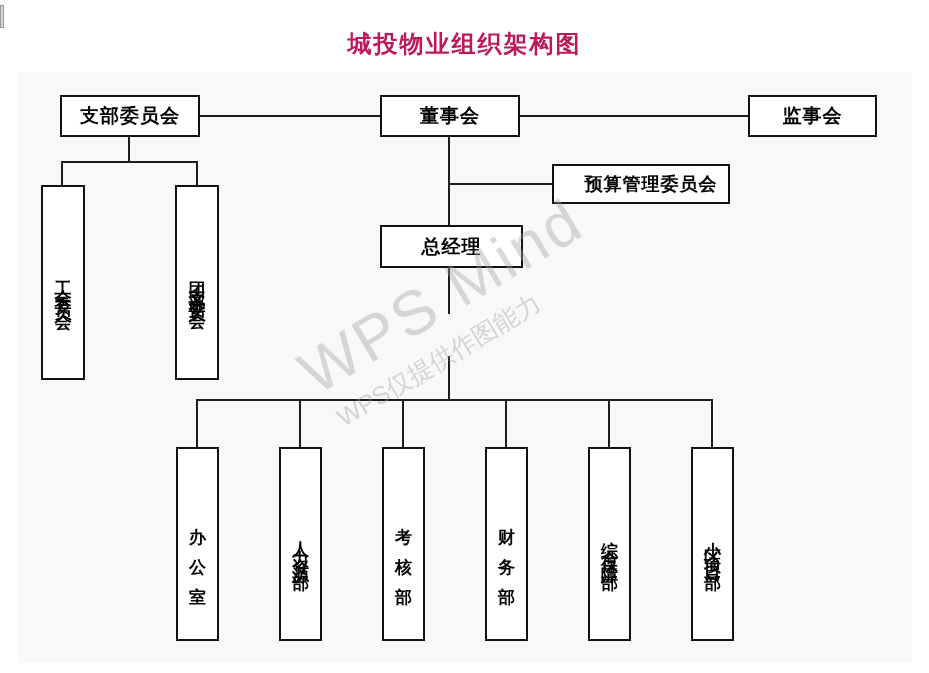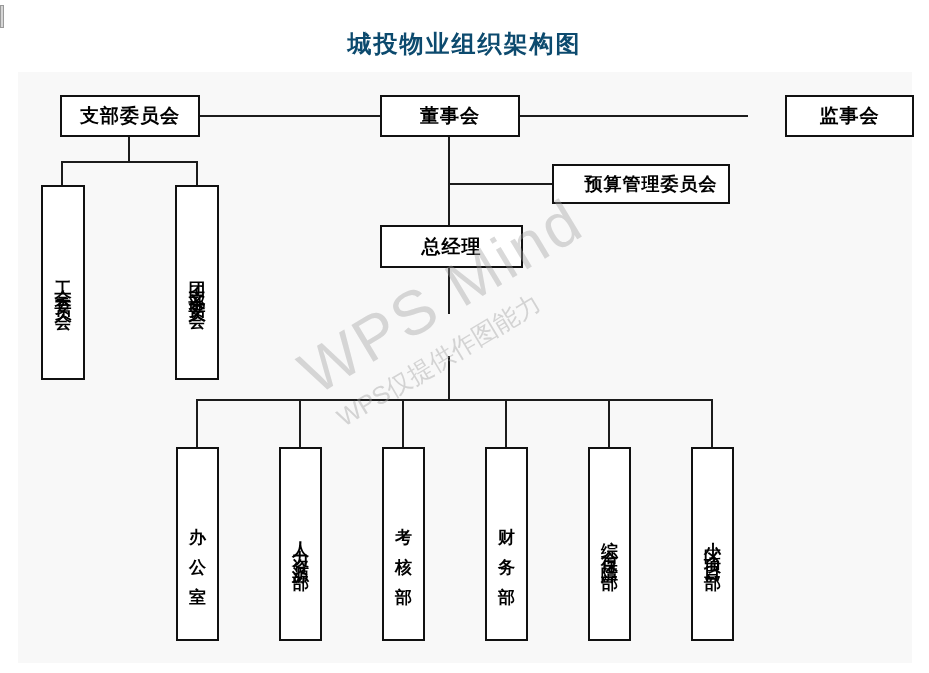--- a/index.html
+++ b/index.html
@@ -2,21 +2,21 @@
 <html><head>
 <meta charset="utf-8">
 <style>
   html,body{margin:0;padding:0;background:#ffffff;}
   #page{position:relative;width:929px;height:673px;background:#ffffff;overflow:hidden;
         font-family:"Liberation Serif","DejaVu Serif",serif;}
   
   #canvas-bg{position:absolute;left:18px;top:72px;width:894px;height:591px;background:#f8f8f8;}
   
   #title{position:absolute;left:0;top:28px;width:929px;text-align:center;
-         font-size:24px;font-weight:bold;color:#0c4a6e;letter-spacing:2px;}
+         font-size:24px;font-weight:bold;color:#be185d;letter-spacing:2px;}
   
   #scroll-nub{position:absolute;left:0;top:5px;width:4px;height:23px;background:#d6d6d6;
               border:1px solid #9a9a9a;box-sizing:border-box;}
   
   .line{position:absolute;background:#1c1c1c;z-index:1;}
   .h{height:2px;} .v{width:2px;}
   
   .node{position:absolute;background:#ffffff;border:2px solid #111111;box-sizing:border-box;
         display:flex;align-items:center;justify-content:center;
         font-weight:bold;color:#000;z-index:2;}
@@ -57,21 +57,21 @@
   <div class="line h" style="left:196px;top:399px;width:517px;"></div>
   <div class="line v" style="left:196px;top:399px;height:48px;"></div>
   <div class="line v" style="left:299px;top:399px;height:48px;"></div>
   <div class="line v" style="left:402px;top:399px;height:48px;"></div>
   <div class="line v" style="left:505px;top:399px;height:48px;"></div>
   <div class="line v" style="left:608px;top:399px;height:48px;"></div>
   <div class="line v" style="left:711px;top:399px;height:48px;"></div>
 
   <div class="node hnode" style="left:380px;top:95px;width:140px;height:42px;">董事会</div>
   <div class="node hnode" style="left:60px;top:95px;width:140px;height:42px;">支部委员会</div>
-  <div class="node hnode" style="left:748px;top:95px;width:129px;height:42px;margin-left:37px;">监事会</div>
+  <div class="node hnode" style="left:748px;top:95px;width:129px;height:42px;">监事会</div>
   <div class="node hnode small" style="left:552px;top:164px;width:178px;height:40px;padding-left:20px;">预算管理委员会</div>
   <div class="node hnode" style="left:380px;top:225px;width:143px;height:43px;">总经理</div>
 
   <div class="node vnode ls-mid" style="left:41px;top:185px;width:44px;height:195px;">
     <span class="vtext">工会委员会</span>
   </div>
   <div class="node vnode ls-tight" style="left:175px;top:185px;width:44px;height:195px;">
     <span class="vtext">团支部委员会</span>
   </div>
 

